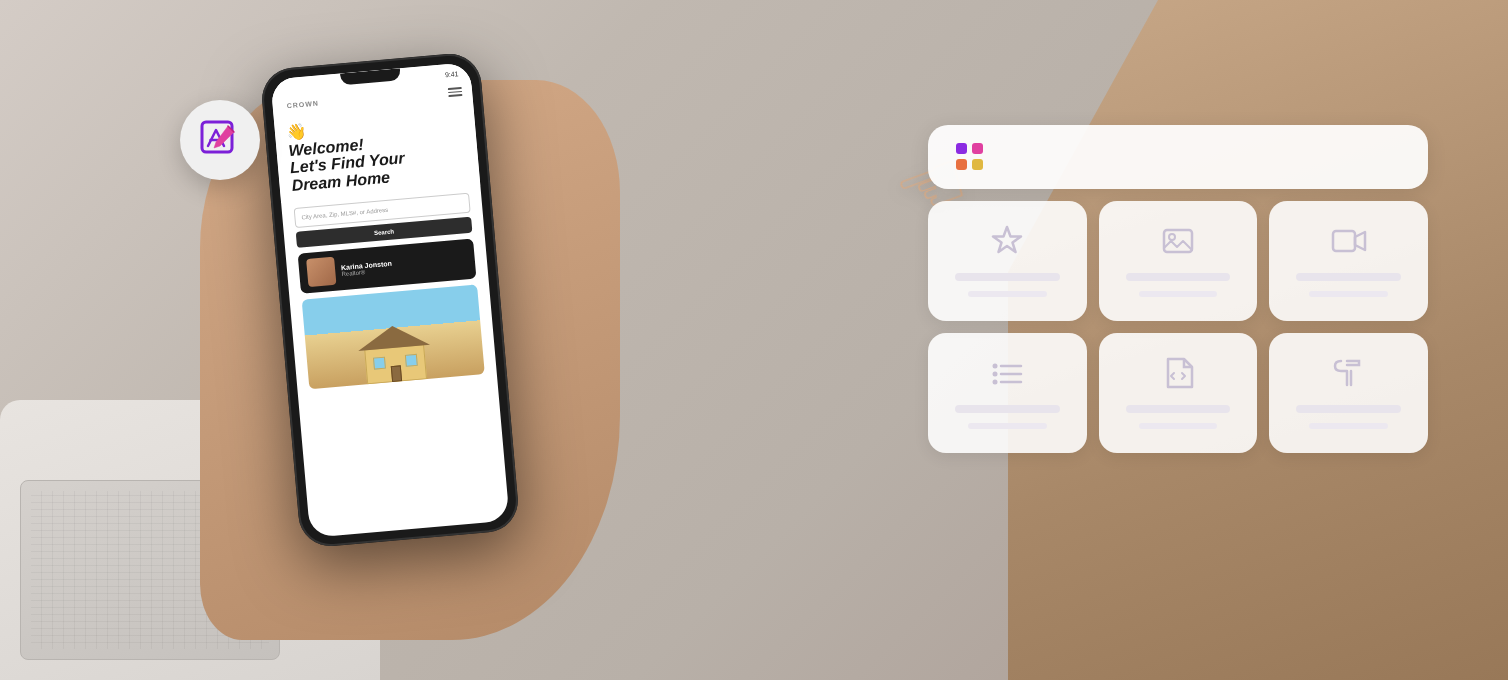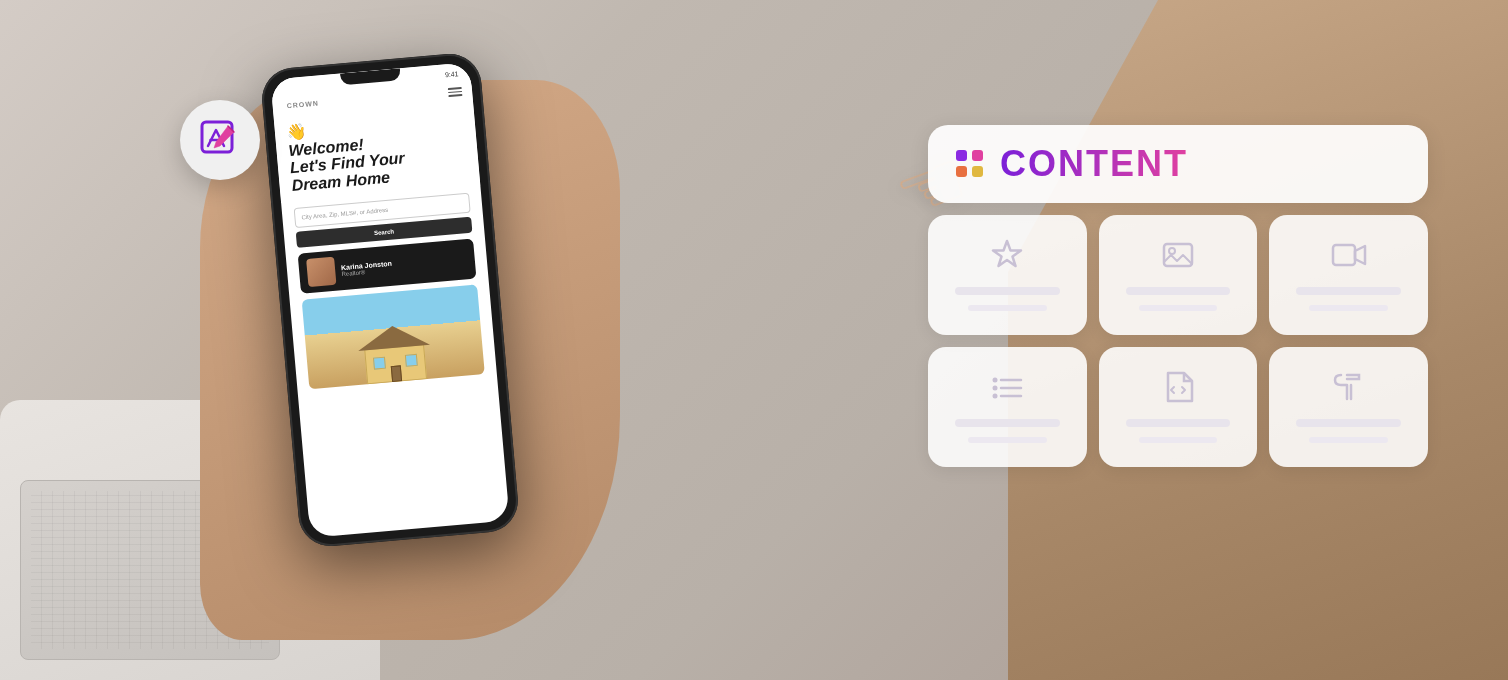--- a/index.html
+++ b/index.html
@@ -527,21 +527,20 @@
 
 <div class="content-panel">
 
   <div class="content-header-card">
     <div class="content-dots-icon">
       <span class="dot-purple"></span>
       <span class="dot-pink"></span>
       <span class="dot-orange"></span>
       <span class="dot-yellow"></span>
     </div>
-    <div class="content-title">CONTENT</div>
   </div>
 
   <div class="content-grid">
 
     <div class="content-card">
       <div class="card-icon">
         <svg viewBox="0 0 36 36" fill="none" xmlns="http://www.w3.org/2000/svg">
           <path d="M18 4 L21.5 13.5 L32 13.5 L23.5 19.5 L26.5 29 L18 23 L9.5 29 L12.5 19.5 L4 13.5 L14.5 13.5 Z" stroke="#c8c0d4" stroke-width="2.5" fill="none" stroke-linejoin="round"></path>
         </svg>
       </div>

